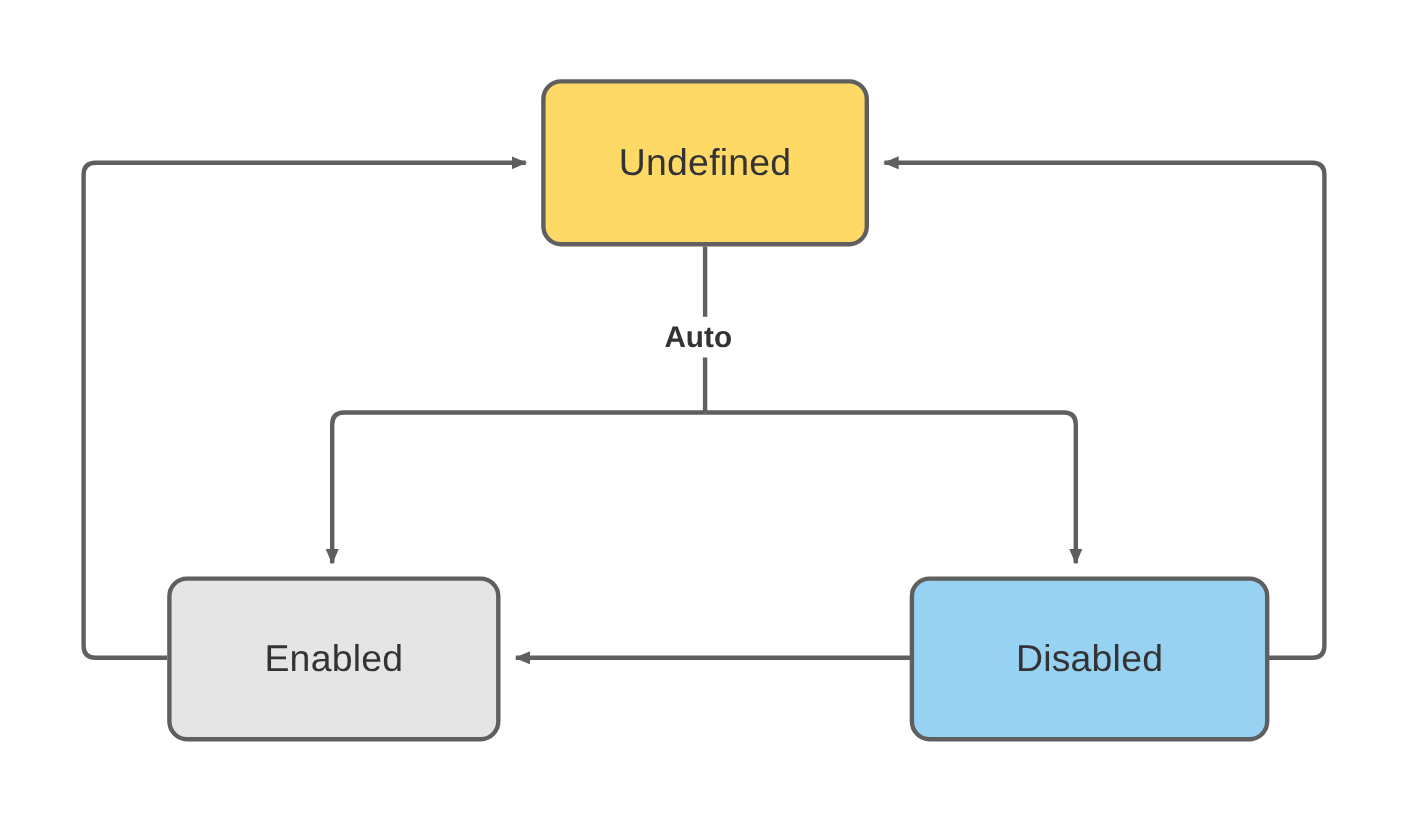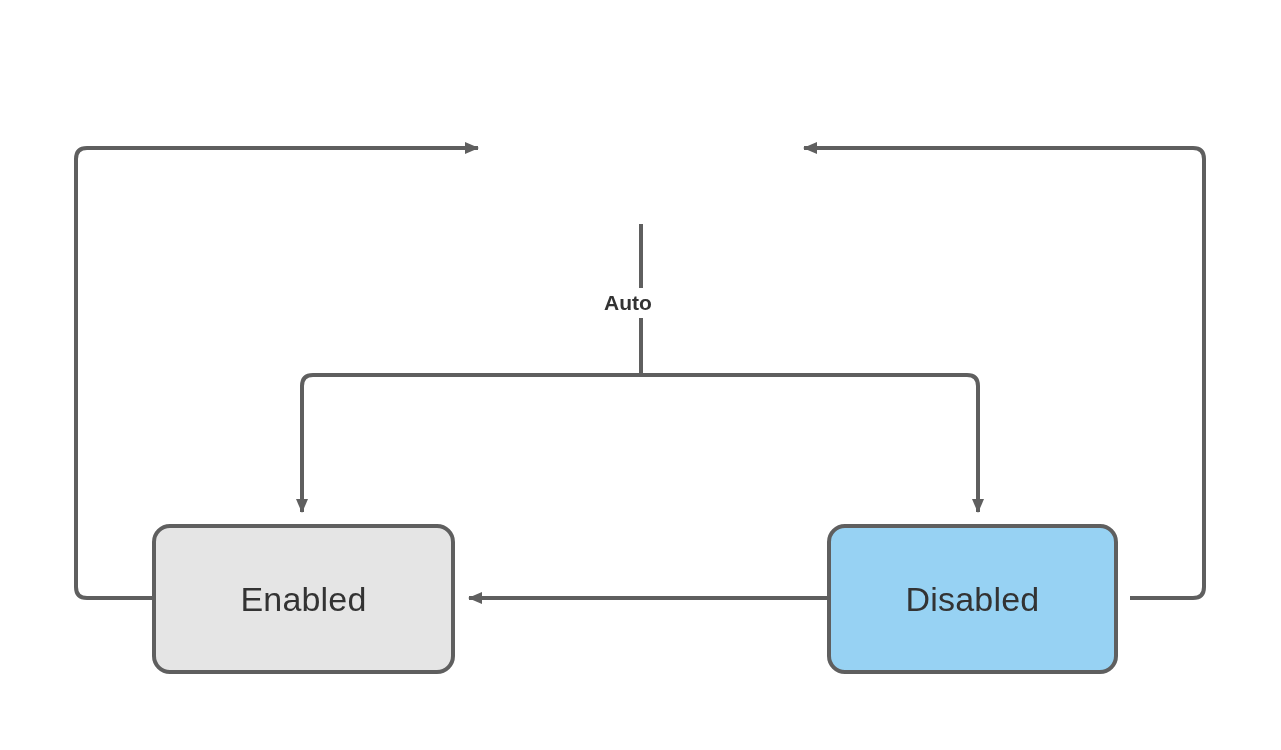--- a/index.html
+++ b/index.html
@@ -55,27 +55,27 @@
   #node-enabled {
     left: 152px;
     top: 524px;
     width: 303px;
     height: 150px;
     background: #e5e5e5;
   }
   #node-disabled {
     left: 827px;
     top: 524px;
-    width: 291px;
+    width: 327px;
     height: 150px;
     background: #97d2f3;
   }
   .edge-label {
     position: absolute;
-    font-size: 21px;
+    font-size: 27px;
     font-weight: bold;
     color: #333333;
     background: #ffffff;
     padding: 3px 7px;
     white-space: nowrap;
     z-index: 3;
   }
   #label-auto {
     left: 597px;
     top: 288px;
@@ -102,20 +102,23 @@
 
     <path d="M 641 375 L 967 375 Q 978 375 978 386 L 978 512" fill="none" stroke="#5f5f5f" stroke-width="4" stroke-linecap="butt" marker-end="url(#arrow-end)"></path>
 
     <path d="M 152 598 L 87 598 Q 76 598 76 587 L 76 159 Q 76 148 87 148 L 478 148" fill="none" stroke="#5f5f5f" stroke-width="4" stroke-linecap="butt" marker-end="url(#arrow-end)"></path>
 
     <path d="M 1130 598 L 1193 598 Q 1204 598 1204 587 L 1204 159 Q 1204 148 1193 148 L 804 148" fill="none" stroke="#5f5f5f" stroke-width="4" stroke-linecap="butt" marker-end="url(#arrow-end)"></path>
 
     <path d="M 469 598 L 1113 598" fill="none" stroke="#5f5f5f" stroke-width="4" stroke-linecap="butt" marker-start="url(#arrow-start)" marker-end="url(#arrow-end)"></path>
   </svg>
 
+  <div class="node" id="node-undefined">
+    <span class="node-label">Undefined</span>
+  </div>
 
   <div class="node" id="node-enabled">
     <span class="node-label">Enabled</span>
   </div>
 
   <div class="node" id="node-disabled">
     <span class="node-label">Disabled</span>
   </div>
 
   <div class="edge-label" id="label-auto">Auto</div>

